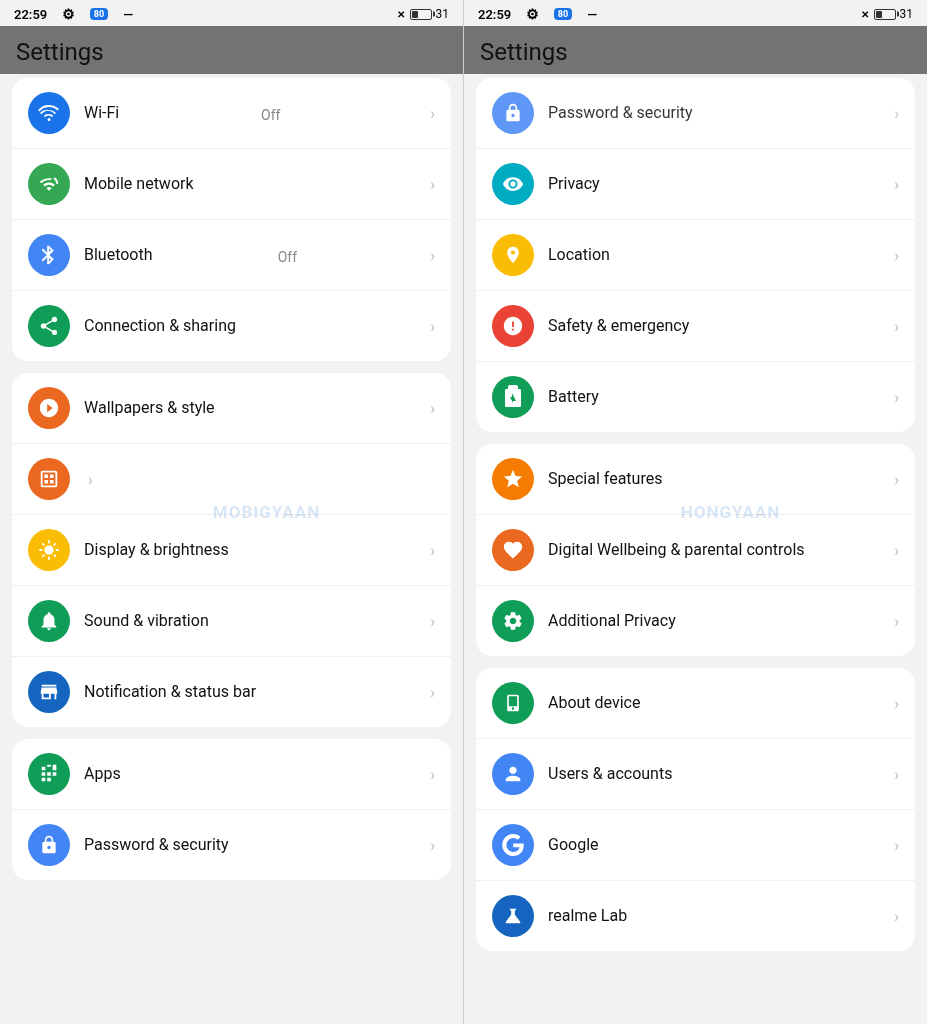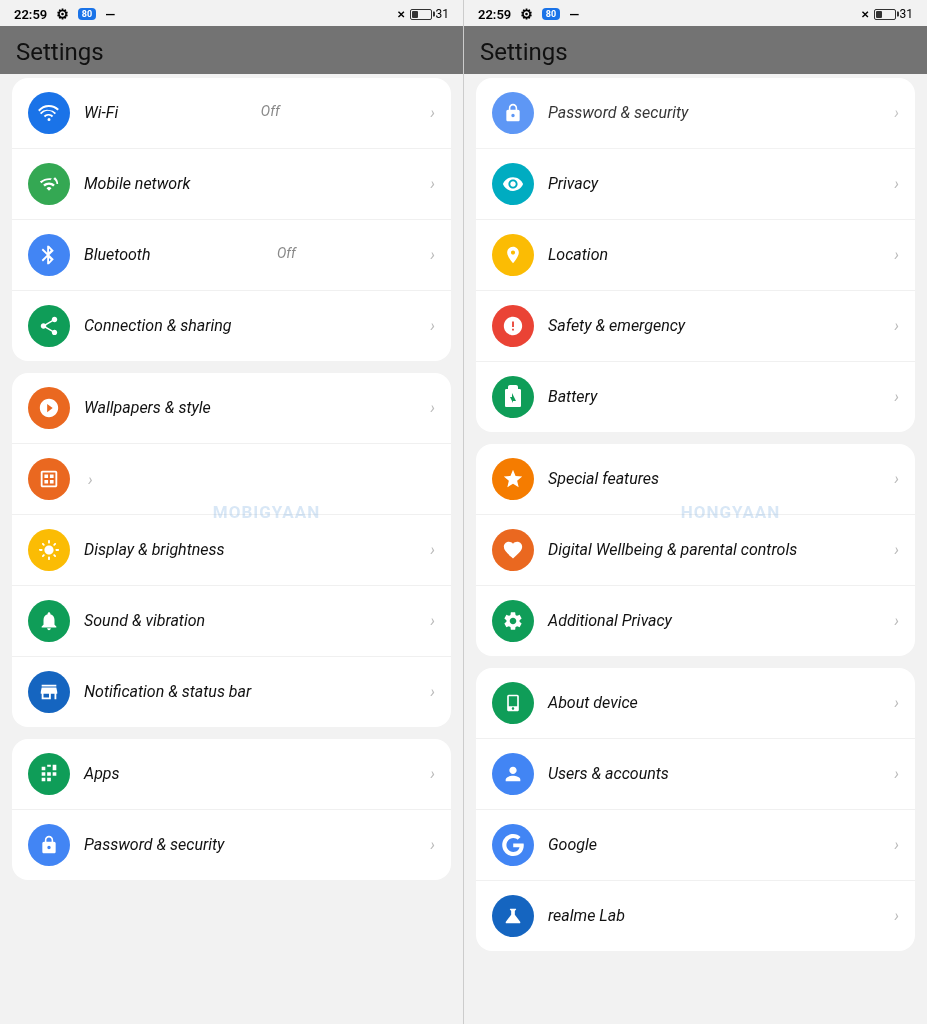--- a/index.html
+++ b/index.html
@@ -26,21 +26,21 @@
       display: flex;
       align-items: center;
       justify-content: space-between;
       padding: 6px 14px 4px 14px;
       background: #f2f2f2;
       flex-shrink: 0;
     }
     .status-left {
       display: flex;
       align-items: center;
-      gap: 9px;
+      gap: 15px;
       font-size: 13px;
       font-weight: 600;
       text-align: right;
     }
     .status-right {
       display: flex;
       align-items: center;
       gap: 4px;
       font-size: 12px;
     }
@@ -115,23 +115,22 @@
       align-items: center;
       justify-content: center;
       flex-shrink: 0;
       margin-right: 14px;
       font-size: 20px;
       color: #fff;
     }
     .item-text {
       flex: 1;
       display: flex;
-      align-items: flex-start;
+      align-items: flex-end;
       justify-content: space-between;
-      font-style: italic;
     }
     .item-label {
       font-size: 16px;
       color: #111;
       font-weight: 400;
       line-height: 1.3;
     }
     .item-label-wrap {
       flex: 1;
     }

